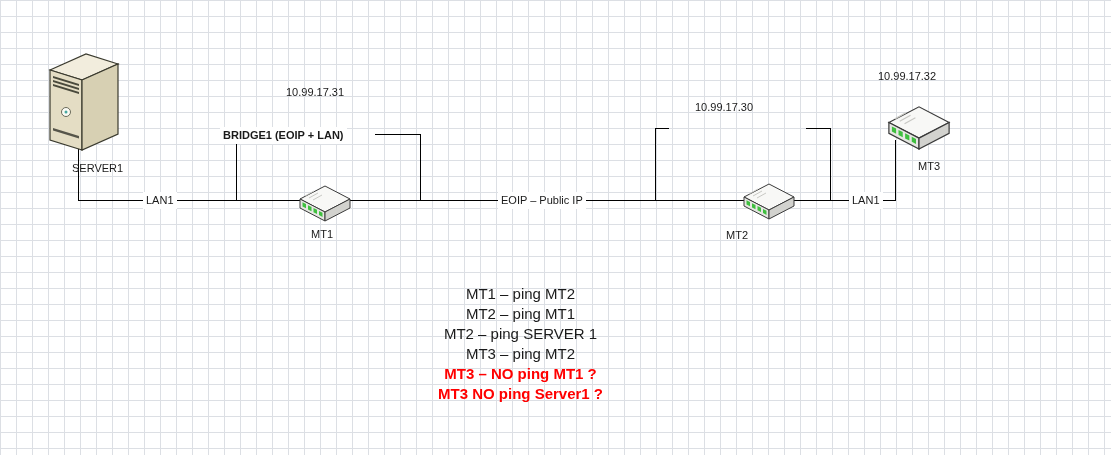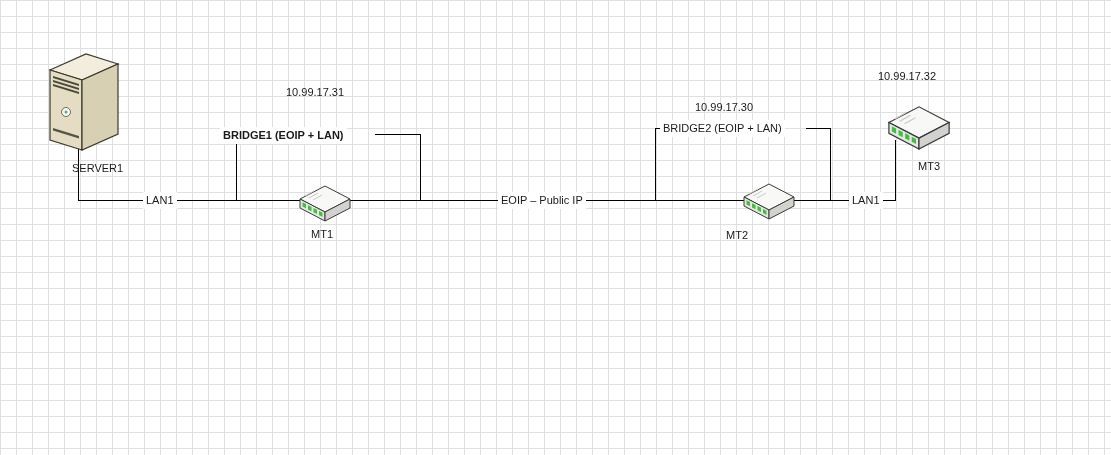--- a/index.html
+++ b/index.html
@@ -84,20 +84,27 @@
   <span class="lbl" style="left:52px;top:160px;margin-left:20px;">SERVER1</span>
   <span class="lbl" style="left:311px;top:226px;">MT1</span>
   <span class="lbl" style="left:726px;top:227px;">MT2</span>
   <span class="lbl" style="left:918px;top:158px;">MT3</span>
 
   <span class="lbl" style="left:286px;top:84px;">10.99.17.31</span>
   <span class="lbl" style="left:695px;top:99px;">10.99.17.30</span>
   <span class="lbl" style="left:878px;top:68px;">10.99.17.32</span>
 
   <span class="lbl bg" style="left:220px;top:127px;font-weight:bold;">BRIDGE1 (EOIP + LAN)</span>
-  <span class="lbl bg" style="left:660px;top:120px;">BRIDGE2 (EOIP + LAN)</span>
 
   <span class="lbl bg" style="left:143px;top:192px;">LAN1</span>
   <span class="lbl bg" style="left:487px;top:192px;margin-left:11px;">EOIP – Public IP</span>
   <span class="lbl bg" style="left:849px;top:192px;">LAN1</span>
 
+  <div class="notes">
+    <div class="note">MT1 – ping MT2</div>
+    <div class="note">MT2 – ping MT1</div>
+    <div class="note">MT2 – ping SERVER 1</div>
+    <div class="note">MT3 – ping MT2</div>
+    <div class="note error">MT3 – NO ping MT1 ?</div>
+    <div class="note error">MT3 NO ping Server1 ?</div>
+  </div>
 
 </div>
 
 </body></html>

